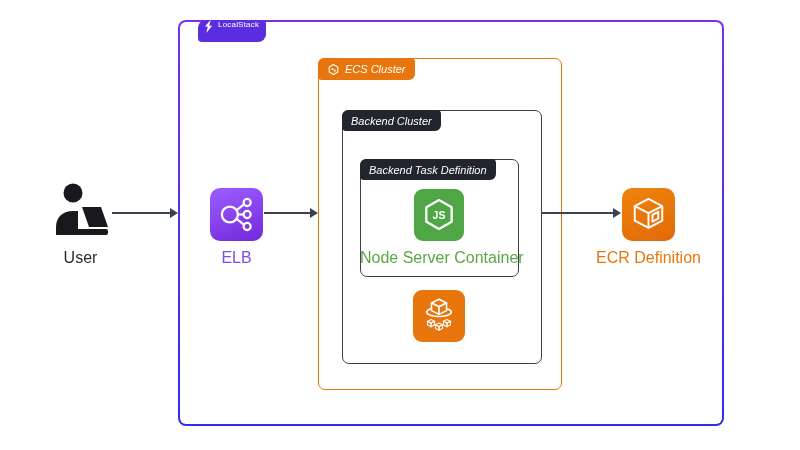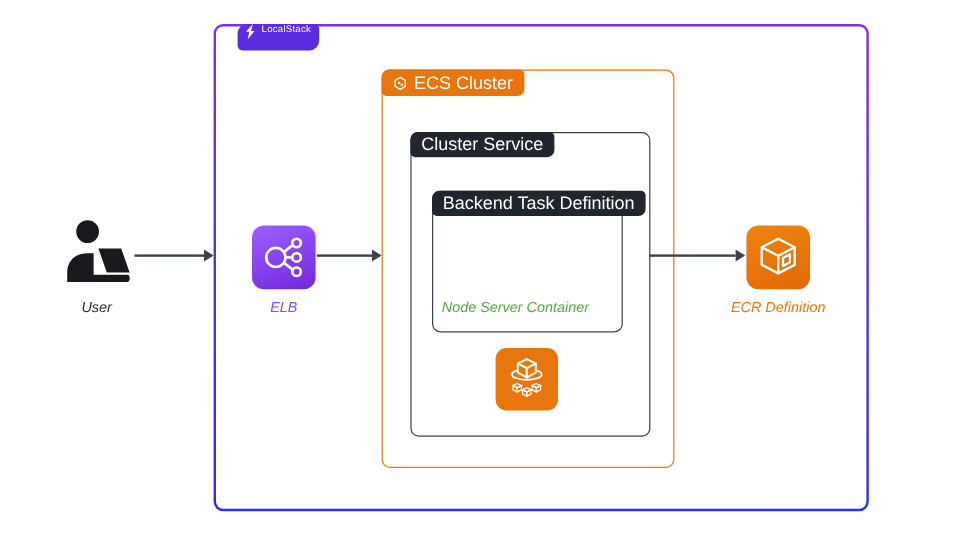--- a/index.html
+++ b/index.html
@@ -19,39 +19,39 @@
   
   .ecs-box{position:absolute;left:318px;top:58px;width:242px;height:330px;z-index:2;
     border:1.5px solid var(--aws-orange,#E8760D);border-radius:7px;}
   
   .svc-box{position:absolute;left:342px;top:110px;width:198px;height:252px;z-index:3;
     border:1.5px solid var(--dark-border,#3A404C);border-radius:7px;}
   .task-box{position:absolute;left:360px;top:159px;width:157px;height:116px;z-index:4;
     border:1.5px solid var(--dark-border,#3A404C);border-radius:7px;}
   
   .tab{position:absolute;height:22px;display:flex;align-items:center;gap:5px;
-    padding:0 9px;color:#fff;font-size:15px;border-radius:6px 4px 6px 4px;z-index:6;white-space:nowrap;}
+    padding:0 9px;color:#fff;font-size:11px;border-radius:6px 4px 6px 4px;z-index:6;white-space:nowrap;font-style:italic;}
   .tab.orange{background:var(--aws-orange,#E8760D);}
   .tab.dark{background:var(--dark-label,#20252E);height:21px;}
   .tab-ecs{left:318px;top:58px;}
   .tab-svc{left:342px;top:110px;}
   .tab-task{left:360px;top:159px;justify-content:center;}
   
   .icon-card{position:absolute;display:flex;align-items:center;justify-content:center;z-index:5;}
   .elb-icon{left:210px;top:188px;width:53px;height:53px;border-radius:10px;
     background:linear-gradient(160deg,var(--elb-purple-light,#9D5FFF),var(--elb-purple-dark,#7227DC));}
   .ecr-icon{left:622px;top:188px;width:53px;height:53px;border-radius:10px;
     background:linear-gradient(160deg,var(--ecr-orange-light,#EE830E),var(--ecr-orange-dark,#E26A08));}
   .node-icon{left:414px;top:189px;width:50px;height:52px;border-radius:9px;
     background:var(--node-green,#4FA644);}
   .ecs-icon{left:413px;top:290px;width:52px;height:52px;border-radius:9px;
     background:var(--aws-orange,#E8760D);}
   .user-icon{left:52px;top:183px;width:57px;height:54px;}
   
-  .cap{position:absolute;z-index:5;font-size:12px;text-align:center;white-space:nowrap;font-style:italic;}
+  .cap{position:absolute;z-index:5;font-size:16px;text-align:center;white-space:nowrap;}
   .cap-user{left:52px;top:249px;width:57px;color:var(--text-dark,#262B33);}
   .cap-elb{left:210px;top:249px;width:53px;color:var(--elb-text-purple,#7C4DEA);}
   .cap-node{left:360px;top:249px;width:139px;color:var(--node-green-text,#57A744);z-index:5;}
   .cap-ecr{left:593px;top:249px;width:111px;color:var(--aws-orange,#E8760D);}
   
   .arrow{position:absolute;height:2px;background:var(--arrow-gray,#3A4150);z-index:5;}
   .arrow::after{content:'';position:absolute;right:-8px;top:-4px;width:0;height:0;
     border-left:8px solid var(--arrow-gray,#3A4150);border-top:5px solid transparent;border-bottom:5px solid transparent;}
   .arrow-1{left:112px;top:212px;width:58px;}
   .arrow-2{left:264px;top:212px;width:46px;}
@@ -78,28 +78,34 @@
     <svg width="13" height="13" viewBox="0 0 14 14" fill="none" stroke="#fff" stroke-width="1.2">
       <polygon points="7,1.6 11.6,4.3 11.6,9.7 7,12.4 2.4,9.7 2.4,4.3"></polygon>
       <rect x="5" y="5.6" width="1.9" height="1.9" fill="#fff" stroke="none"></rect>
       <rect x="7.4" y="7.3" width="1.9" height="1.9" fill="#fff" stroke="none"></rect>
     </svg>
     <span>ECS Cluster</span>
   </div>
 
   <div class="svc-box"></div>
   <div class="tab dark tab-svc">
-    <span>Cluster Service</span>
+    <span>Backend Cluster</span>
   </div>
 
   <div class="task-box"></div>
   <div class="tab dark tab-task">
     <span>Backend Task Definition</span>
   </div>
 
+  <div class="icon-card node-icon">
+    <svg width="44" height="44" viewBox="0 0 50 50">
+      <polygon points="25,8 39.4,16.3 39.4,32.7 25,41 10.6,32.7 10.6,16.3" fill="none" stroke="#fff" stroke-width="2.6" stroke-linejoin="round"></polygon>
+      <text x="25" y="29.6" text-anchor="middle" fill="#fff" font-size="12" font-weight="bold" font-family="Liberation Sans, sans-serif">JS</text>
+    </svg>
+  </div>
   <div class="cap cap-node">Node Server Container</div>
 
   <div class="icon-card ecs-icon">
     <svg width="46" height="46" viewBox="0 0 52 52" fill="none" stroke="#fff">
       <defs>
         <g id="mini" stroke-width="1.2">
           <path d="M4 0 L8 2 4 4 0 2 Z"></path>
           <path d="M0 2 V6 L4 8 V4 Z"></path>
           <path d="M8 2 V6 L4 8 V4 Z"></path>
         </g>

